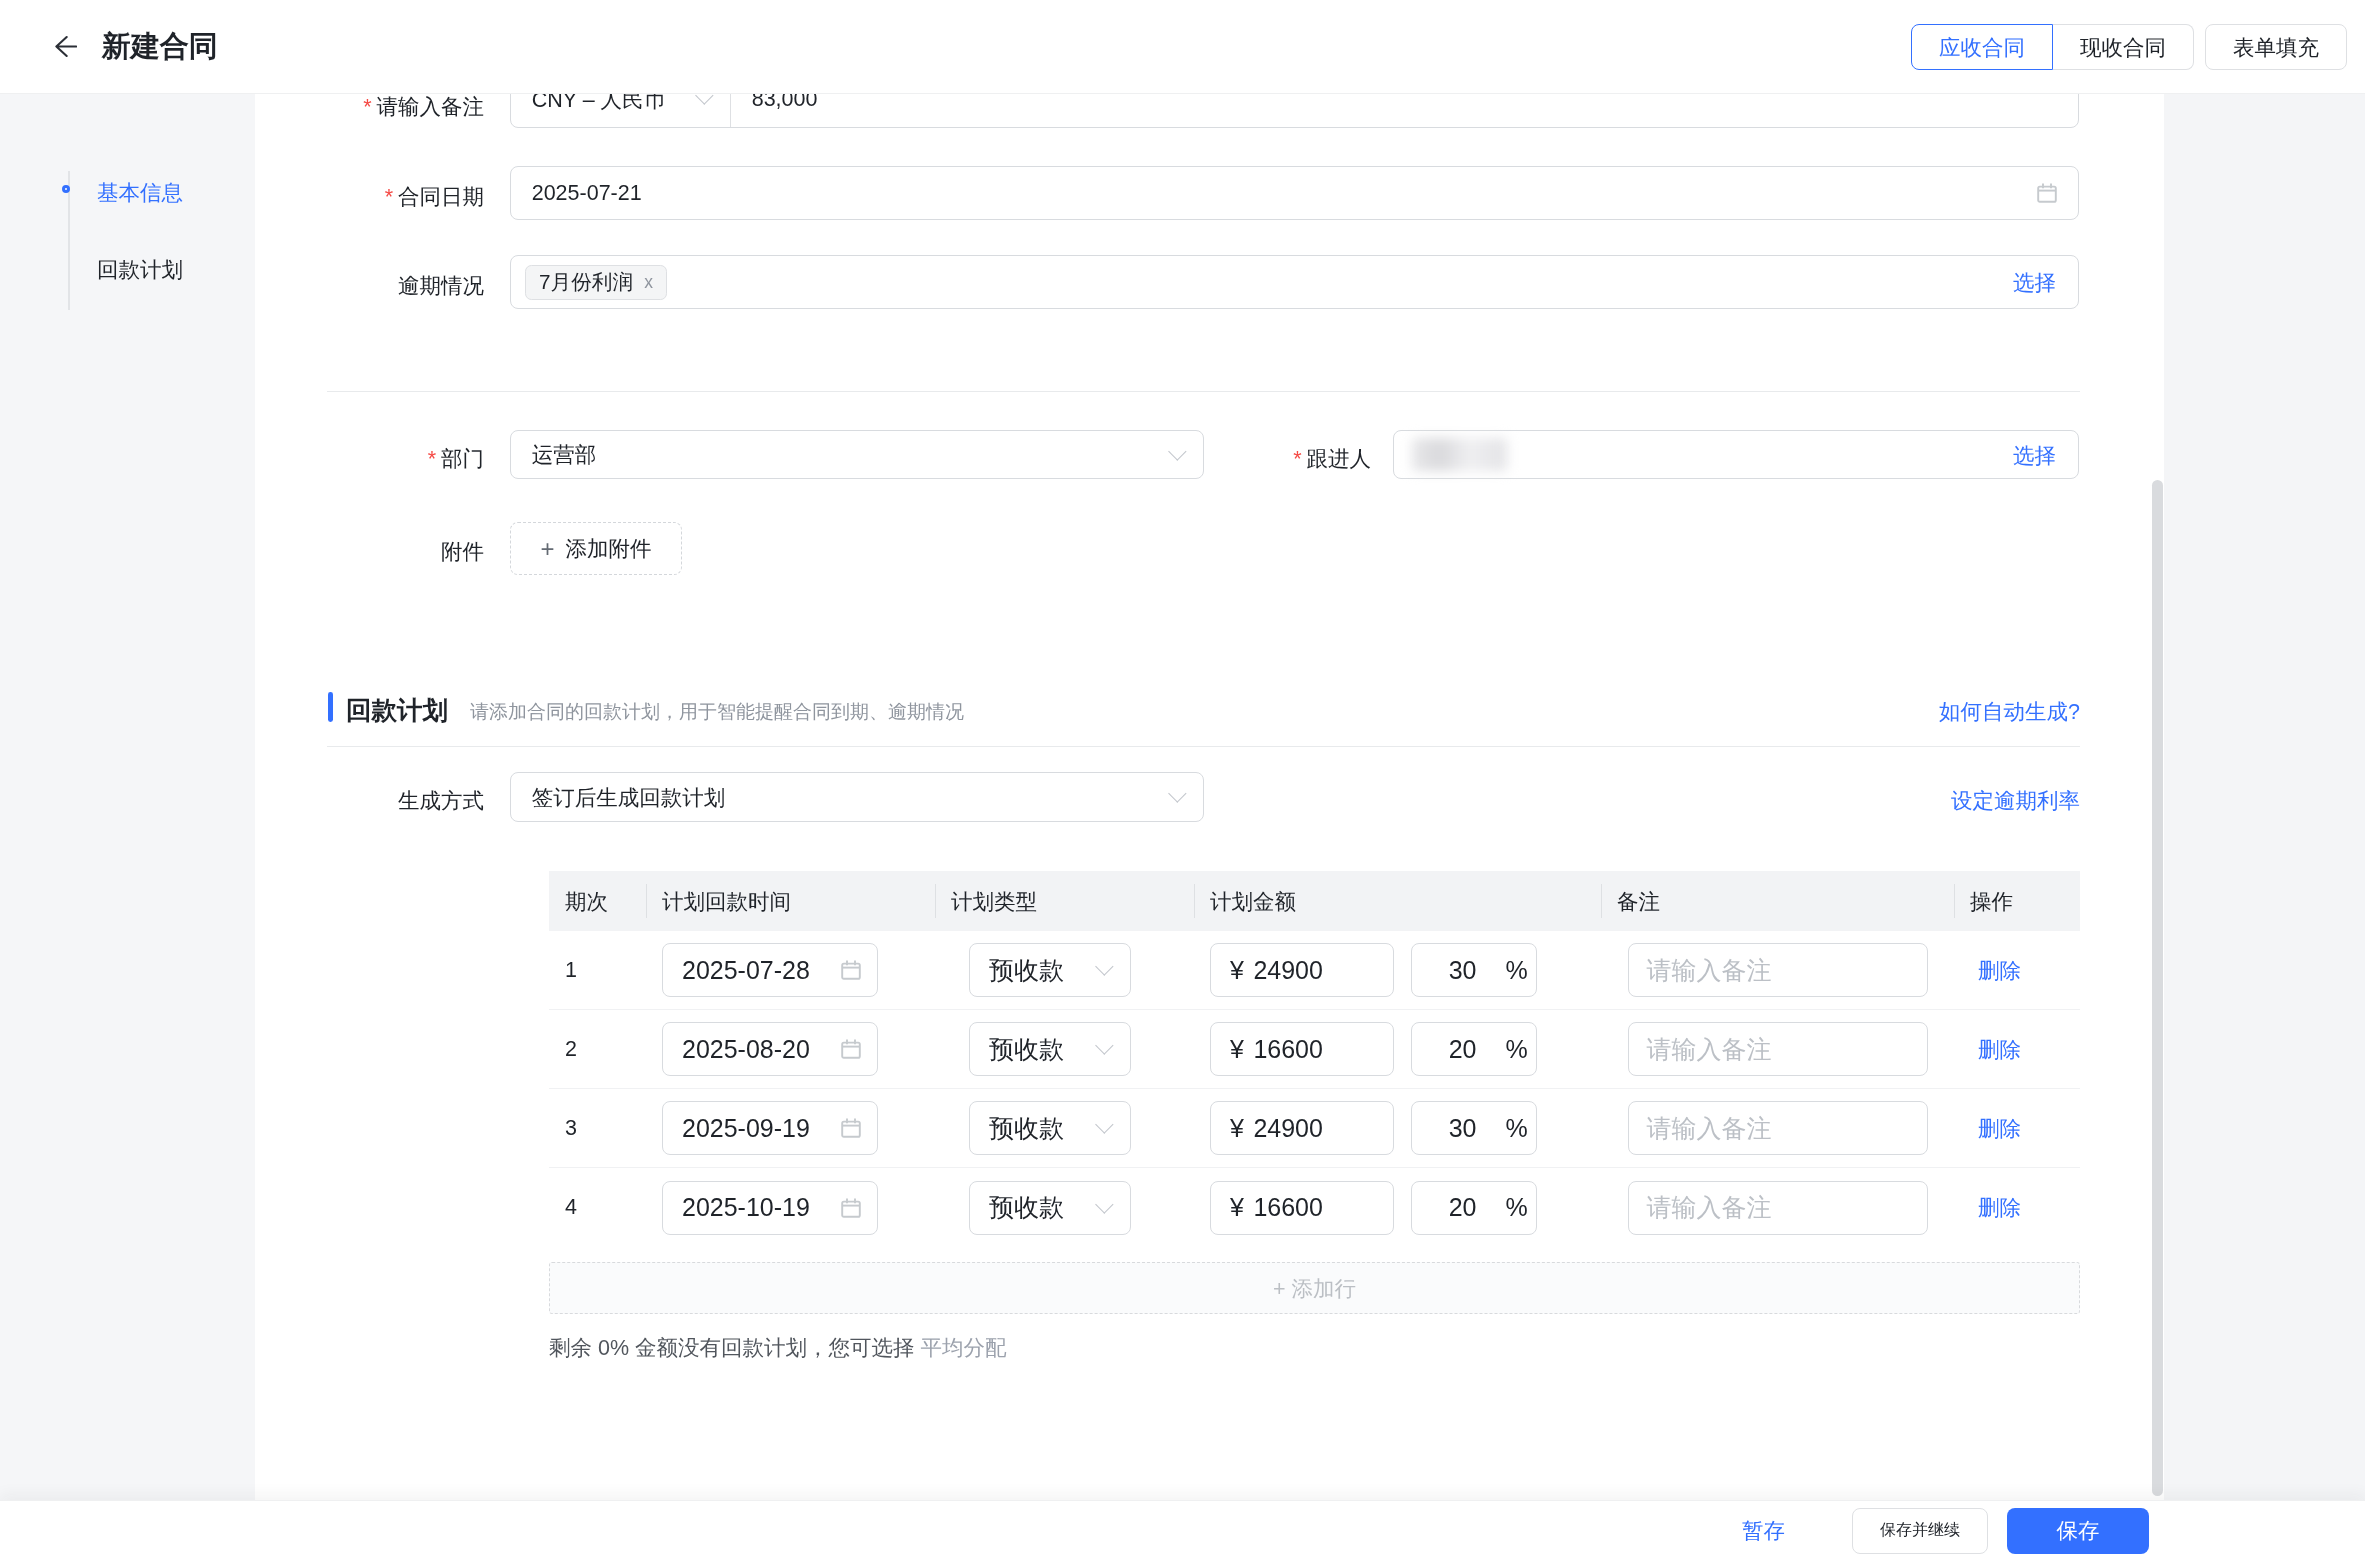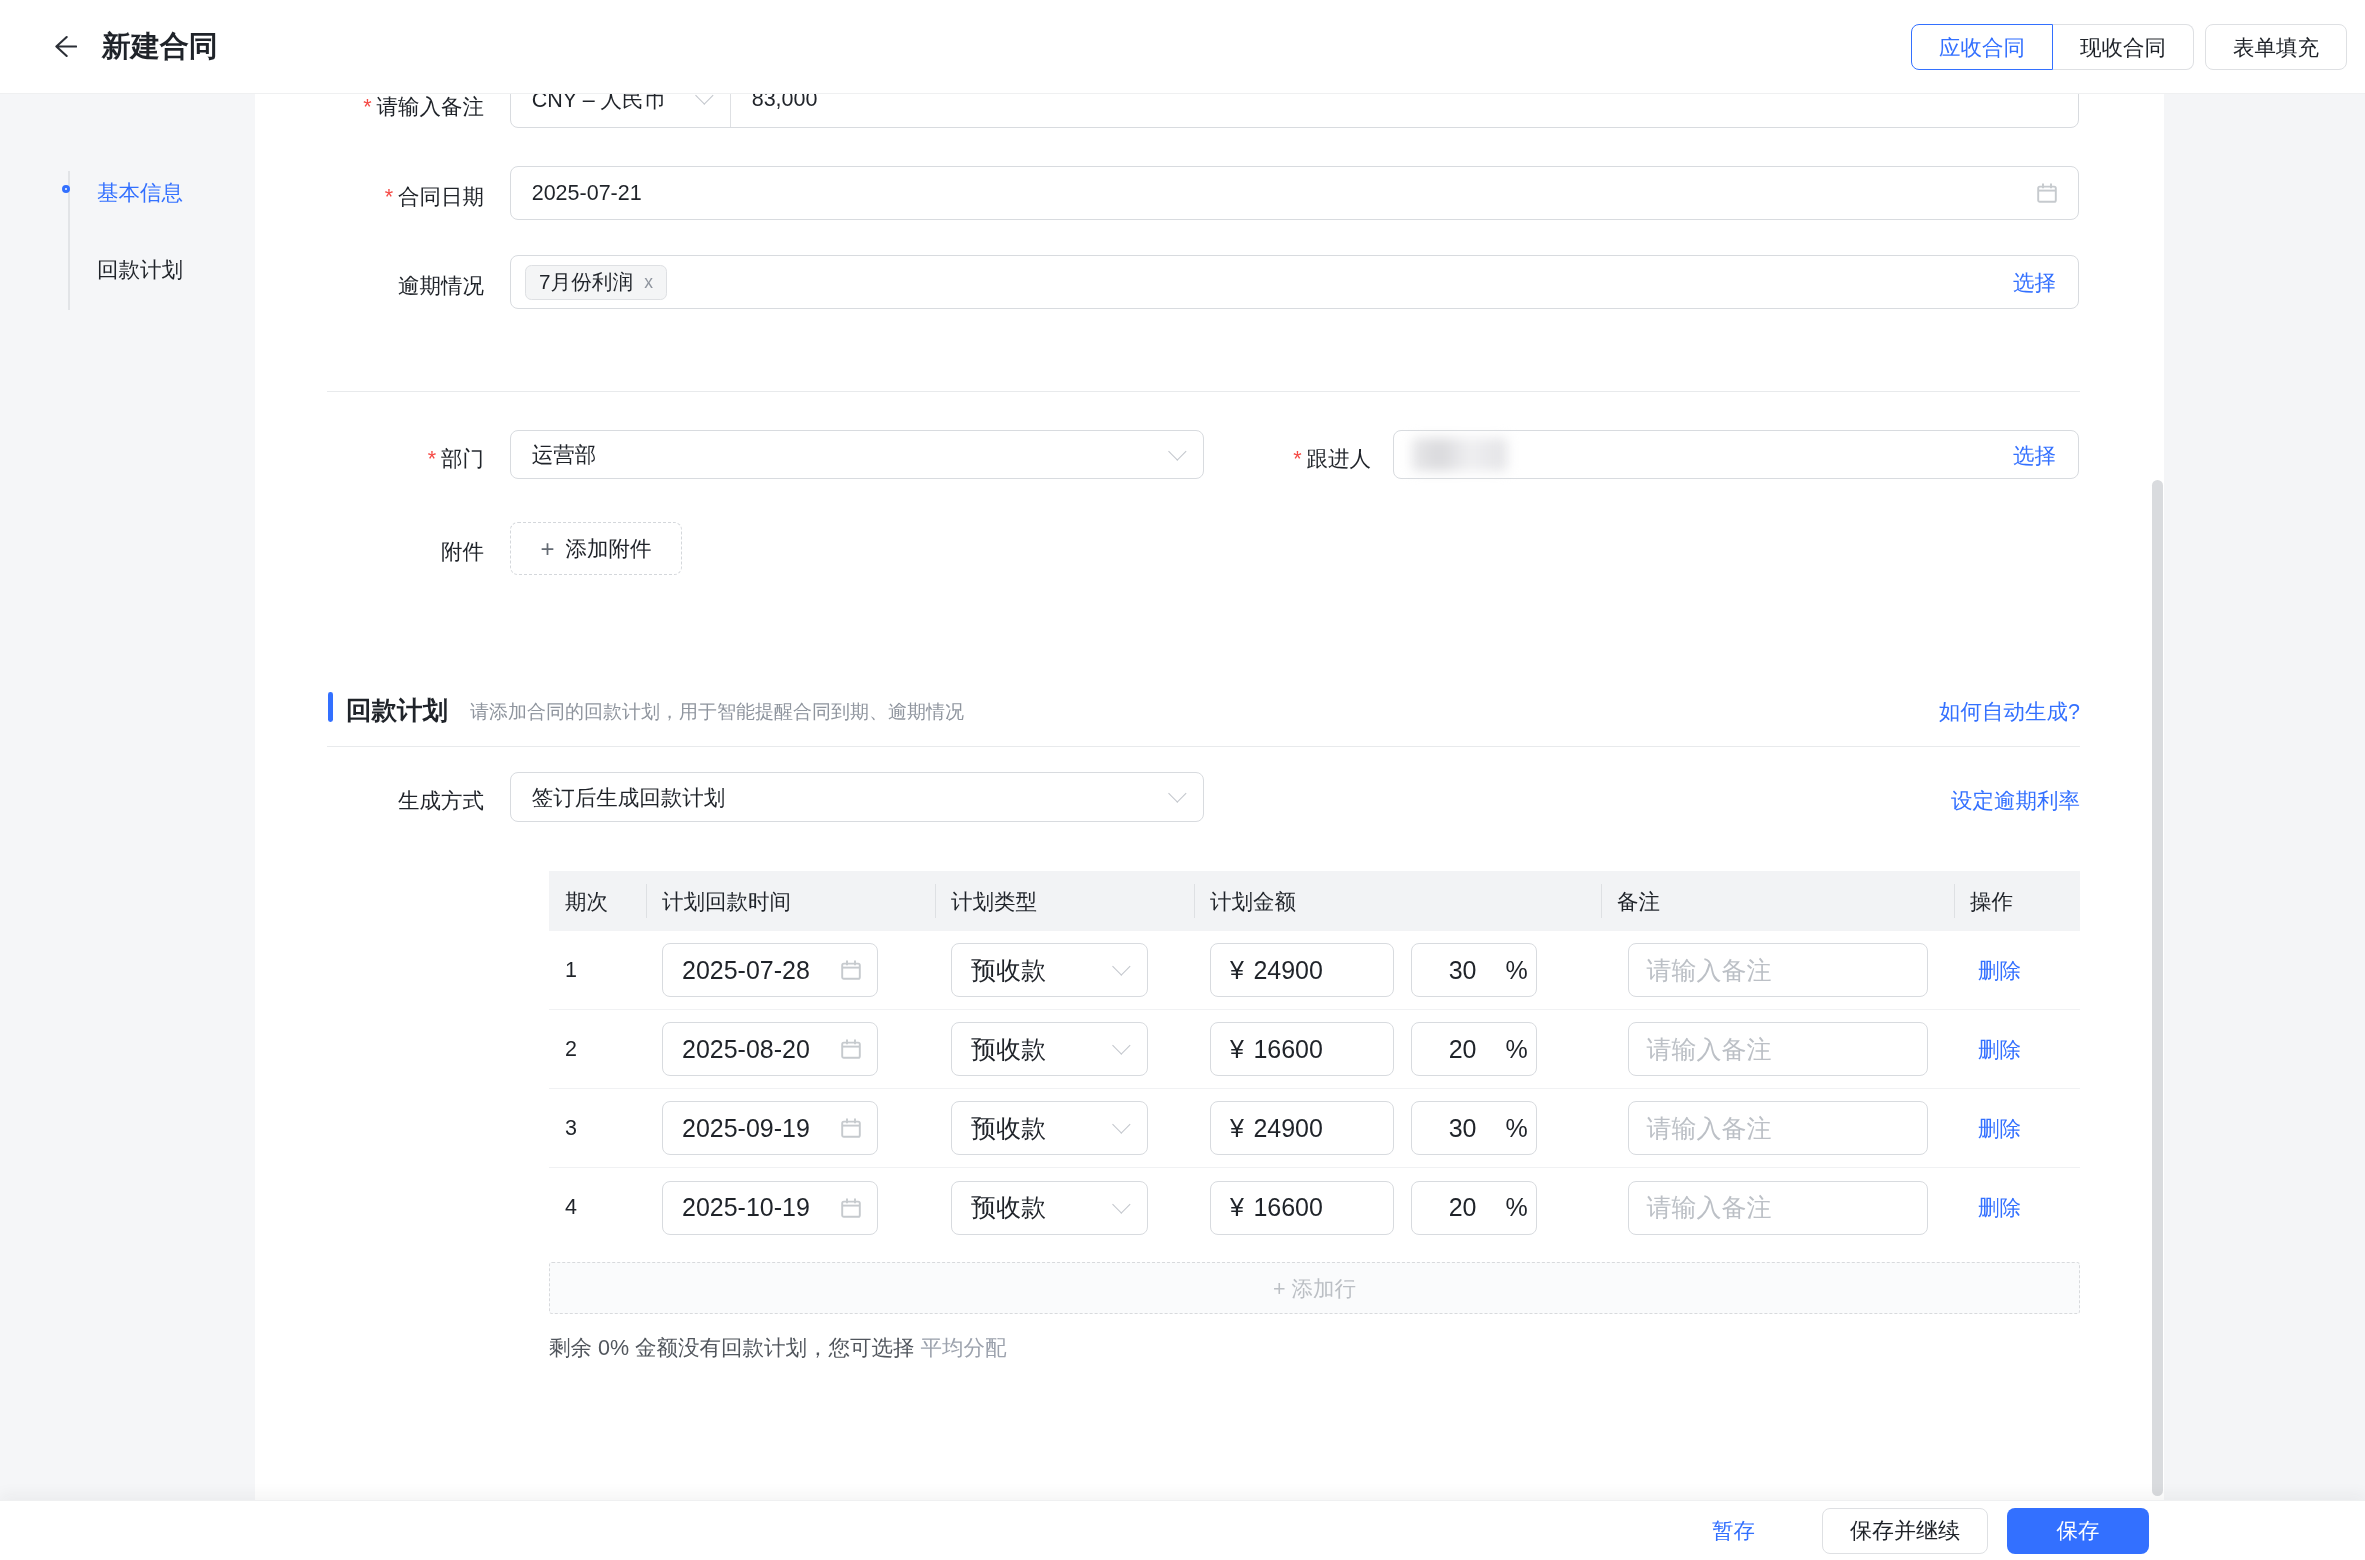--- a/index.html
+++ b/index.html
@@ -54,38 +54,38 @@
   
   .ptable { position:absolute; left:294px; top:777px; width:1531px; }
   .thead { display:flex; background:#f2f3f5; height:60px; align-items:center; font-size:21.5px; color:#1f2329; font-weight:500; }
   .th { padding-left:16px; position:relative; display:flex; align-items:center; height:100%; }
   .th + .th::before { content:""; position:absolute; left:0; top:12.7px; bottom:12.7px; width:0.8px; background:#dee0e3; }
   .trow { display:flex; align-items:center; height:79px; border-bottom:0.8px solid #f0f1f3; }
   .trow:last-of-type { border-bottom:none; }
   .td { padding-left:16px; display:flex; align-items:center; }
   .cell-input { height:54px; border:0.8px solid #d8dbdf; border-radius:8px; background:#fff; display:flex; align-items:center; font-size:25px; }
   .date-input { width:216px; padding:0 14.3px 0 19px; justify-content:space-between; }
-  .type-select { width:197px; padding:0 19px; justify-content:space-between; color:#1f2329; }
+  .type-select { width:162px; padding:0 19px; justify-content:space-between; color:#1f2329;margin-left:18px; }
   .amt-input { width:184px; padding-left:19px; }
   .pct-input { width:126px; padding:0 8px; justify-content:space-between; }
   .pct-input .v { flex:1; text-align:center; }
   .note-input { width:300px; padding-left:17.5px; color:#bcc0c6; }
   .del-link { color:#3370ff; cursor:pointer; font-size:21.5px; }
 
   .cal-icon { width:24px; height:24px; flex:none; }
   .cal-icon rect, .cal-icon line { stroke:#c6cace; stroke-width:2.4; fill:none; }
 
   .add-row { position:absolute; left:294px; top:1168px; width:1531px; height:52px; background:#fafbfc; border:1.6px dashed #d8dadd; border-radius:3.2px; display:flex; align-items:center; justify-content:center; color:#bbbfc4; font-size:21.5px; cursor:pointer; }
   .plan-footer { position:absolute; left:294px; top:1239px; font-size:21.5px; color:#51565d; }
   .plan-footer .muted-link { color:#9ba1ac; cursor:pointer; }
 
   
   .bottombar { position:absolute; left:0; top:1500px; width:2366px; height:60px; background:#fff; border-top:0.8px solid #eff0f1; box-shadow:0 -6.4px 14.3px rgba(31,35,41,0.05); z-index:40; display:flex; align-items:center; justify-content:flex-end; padding-right:217px; }
   .draft-link { color:#3370ff; font-size:21.5px; cursor:pointer; margin-right:67px; }
-  .btn-secondary { height:46px; padding:0 27px; border:0.8px solid #dee0e3; border-radius:8px; background:#fff; font-size:22px; display:flex; align-items:center; cursor:pointer; }
+  .btn-secondary { height:46px; padding:0 27px; border:0.8px solid #dee0e3; border-radius:8px; background:#fff; font-size:16px; display:flex; align-items:center; cursor:pointer; }
   .btn-primary { height:46px; width:142px; margin-left:19px; border:none; border-radius:8px; background:#3370ff; color:#fff; font-size:21.5px; display:flex; align-items:center; justify-content:center; cursor:pointer; }
 </style>
 </head>
 <body>
 
 <div class="header">
   <div class="back">
     <svg width="27" height="27" viewBox="0 0 34 34">
       <path d="M21 5 L8 17 L21 29 M8 17 H33" stroke="#2b2f36" stroke-width="2.6" fill="none" stroke-linecap="round" stroke-linejoin="round"></path>
     </svg>

